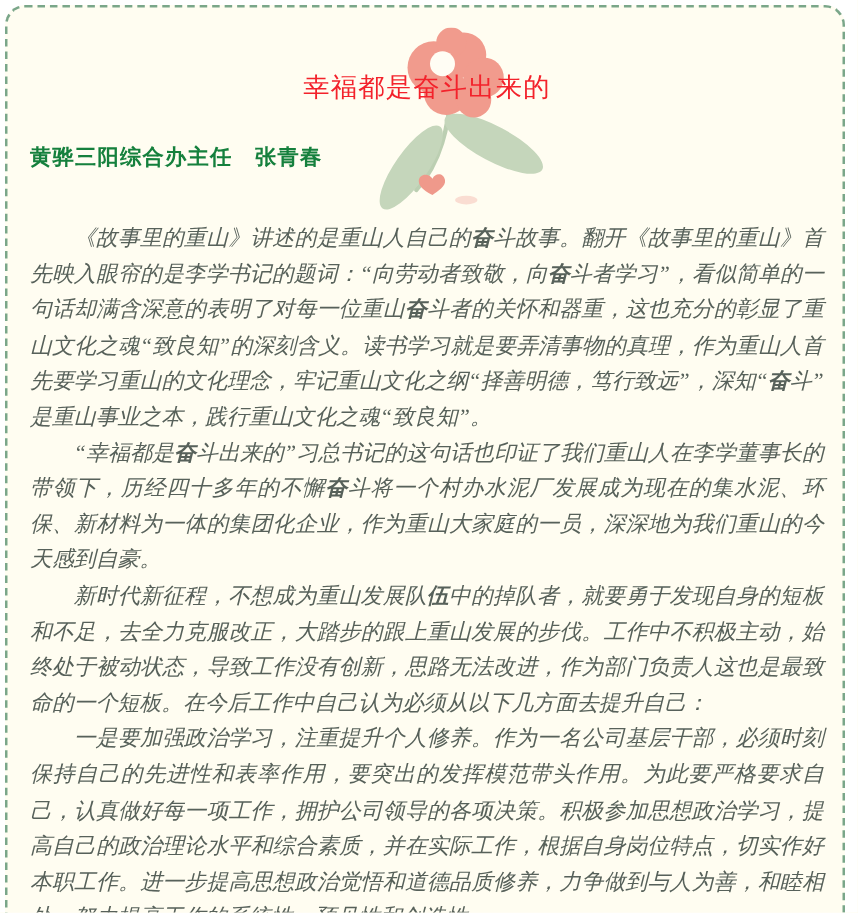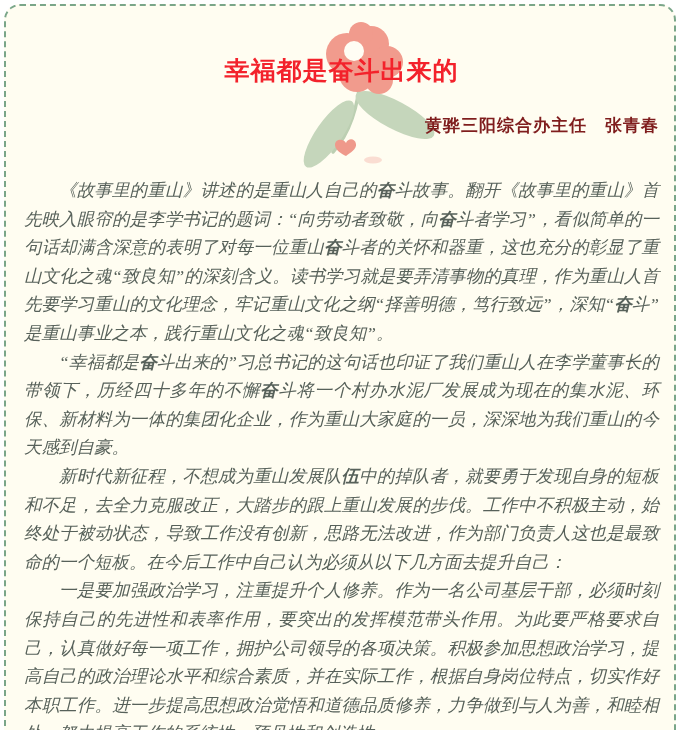--- a/index.html
+++ b/index.html
@@ -28,34 +28,34 @@
     pointer-events:none;
   }
   .content {
     position:relative;
     z-index:1;
     padding:51px 15px 0 18px;
   }
   .title {
     margin:0;
     text-align:center;
-    font-size:25px;
-    font-weight:bold;
+    font-size:21px;
+    font-weight:normal;
     letter-spacing:1px;
     color:#f3222b;
     line-height:27px;
     font-family:"Liberation Sans", sans-serif;
   }
   .byline {
     margin:30px 0 0 0;
-    text-align:right;
+    text-align:left;
     font-size:17px;
     font-weight:bold;
     letter-spacing:1px;
-    color:#7f1d1d;
+    color:#15803d;
     line-height:23px;
   }
   .article {
     margin-top:39px;
     font-family:"Liberation Serif", serif;
     font-size:17.5px;
     line-height:28.6px;
     color:#57615a;
     text-align:justify;
   }

